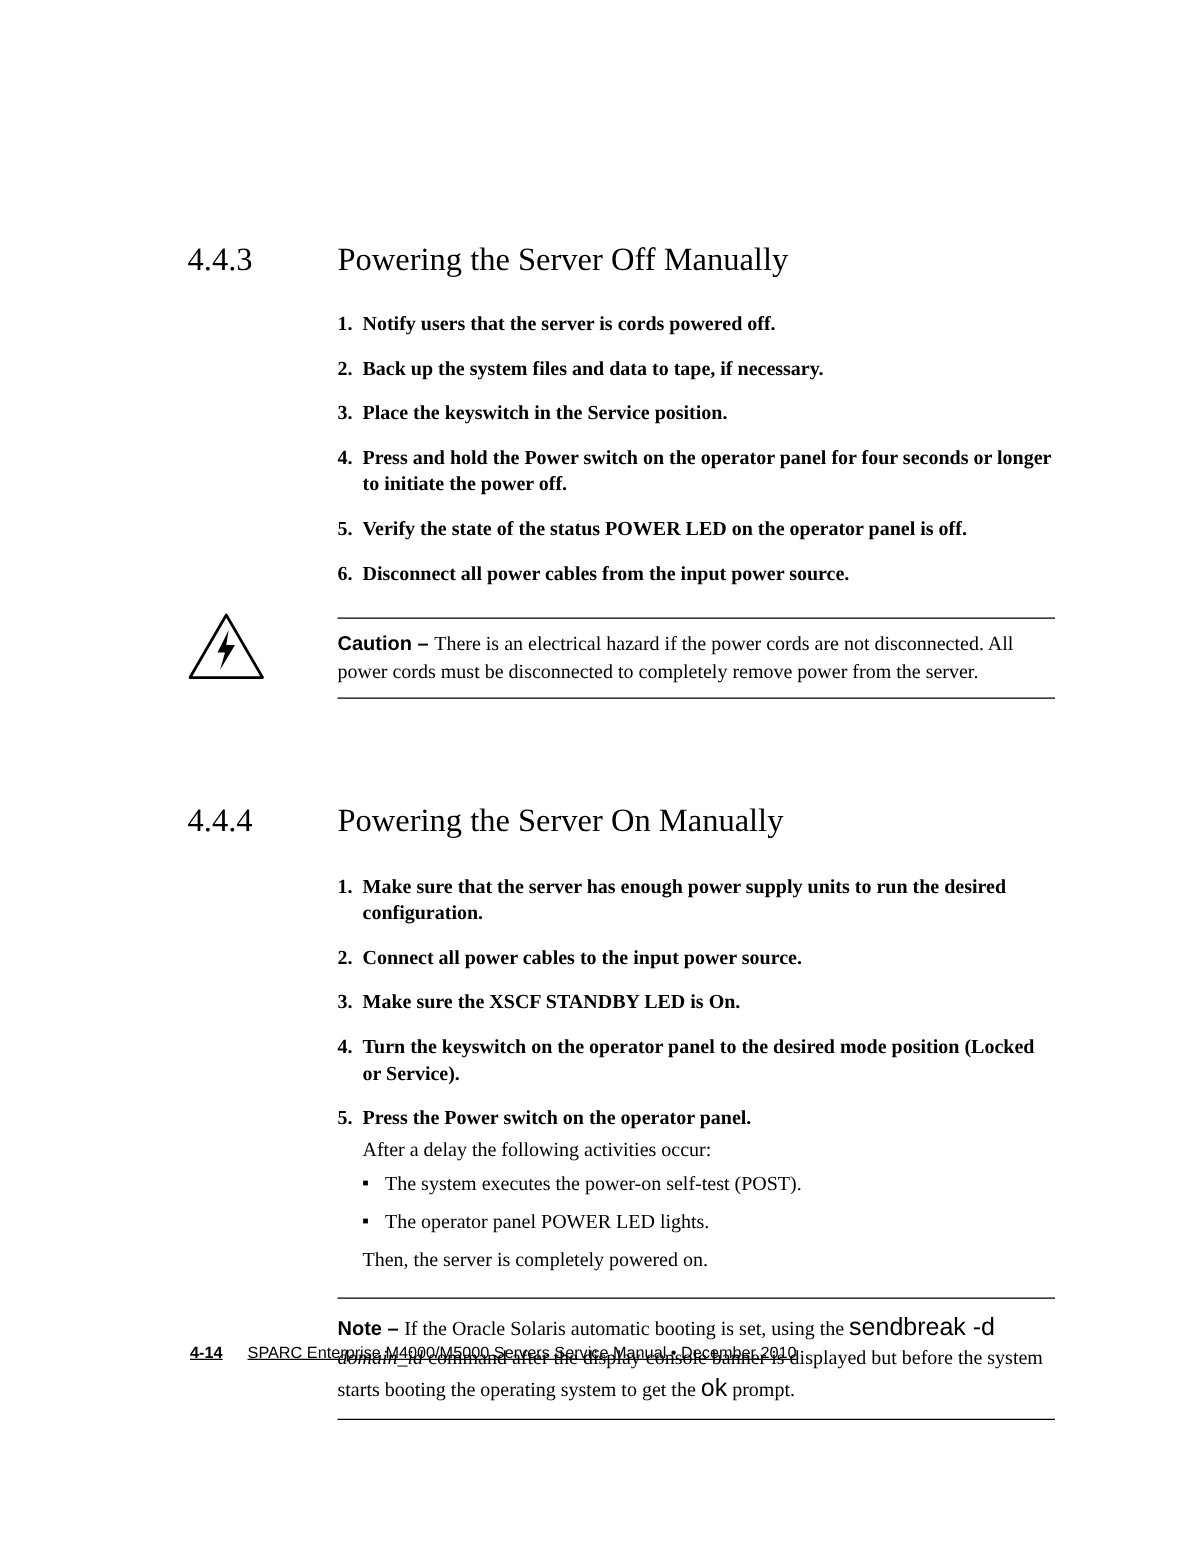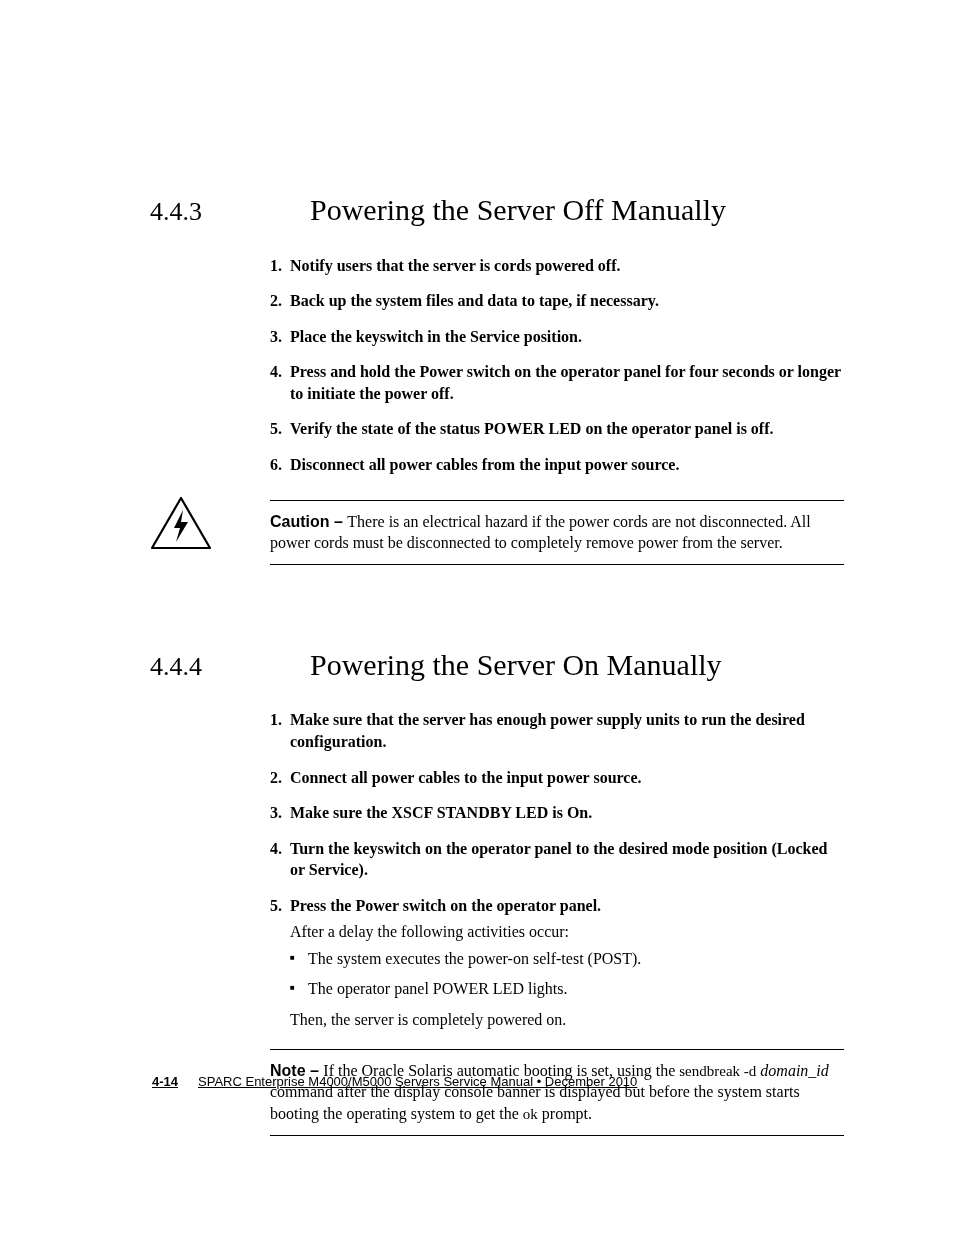--- a/index.html
+++ b/index.html
@@ -15,30 +15,29 @@
     line-height: 1.35;
   }
   .page {
     padding: 190px 110px 0 150px;
     box-sizing: border-box;
   }
   .section-head {
     display: flex;
     align-items: baseline;
     margin-bottom: 24px;
-    gap: 40px;
   }
   .section-num {
     font-size: 26px;
     font-weight: 400;
     width: 120px;
     flex: 0 0 120px;
   }
   .section-title {
-    font-size: 30px;
+    font-size: 26px;
     font-weight: 400;
   }
   .body-indent {
     margin-left: 120px;
   }
   ol.steps {
     list-style: none;
     padding: 0;
     margin: 0 0 18px 0;
     counter-reset: step;
@@ -91,22 +90,22 @@
     font-family: "Palatino Linotype", Palatino, Georgia, serif;
     font-weight: normal;
     padding: 4px 0;
   }
   .note-label {
     font-family: Arial, Helvetica, sans-serif;
     font-weight: bold;
     text-align: center;
   }
   .mono {
-    font-family: Liberation Serif, serif;
-    font-size: 15px;
+    font-family: Liberation Sans, sans-serif;
+    font-size: 20px;
   }
   .italic { font-style: italic; }
   .caution-row {
     display: flex;
     align-items: flex-start;
     margin: 14px 0 40px -120px;
   }
   .caution-icon {
     flex: 0 0 120px;
     display: flex;

